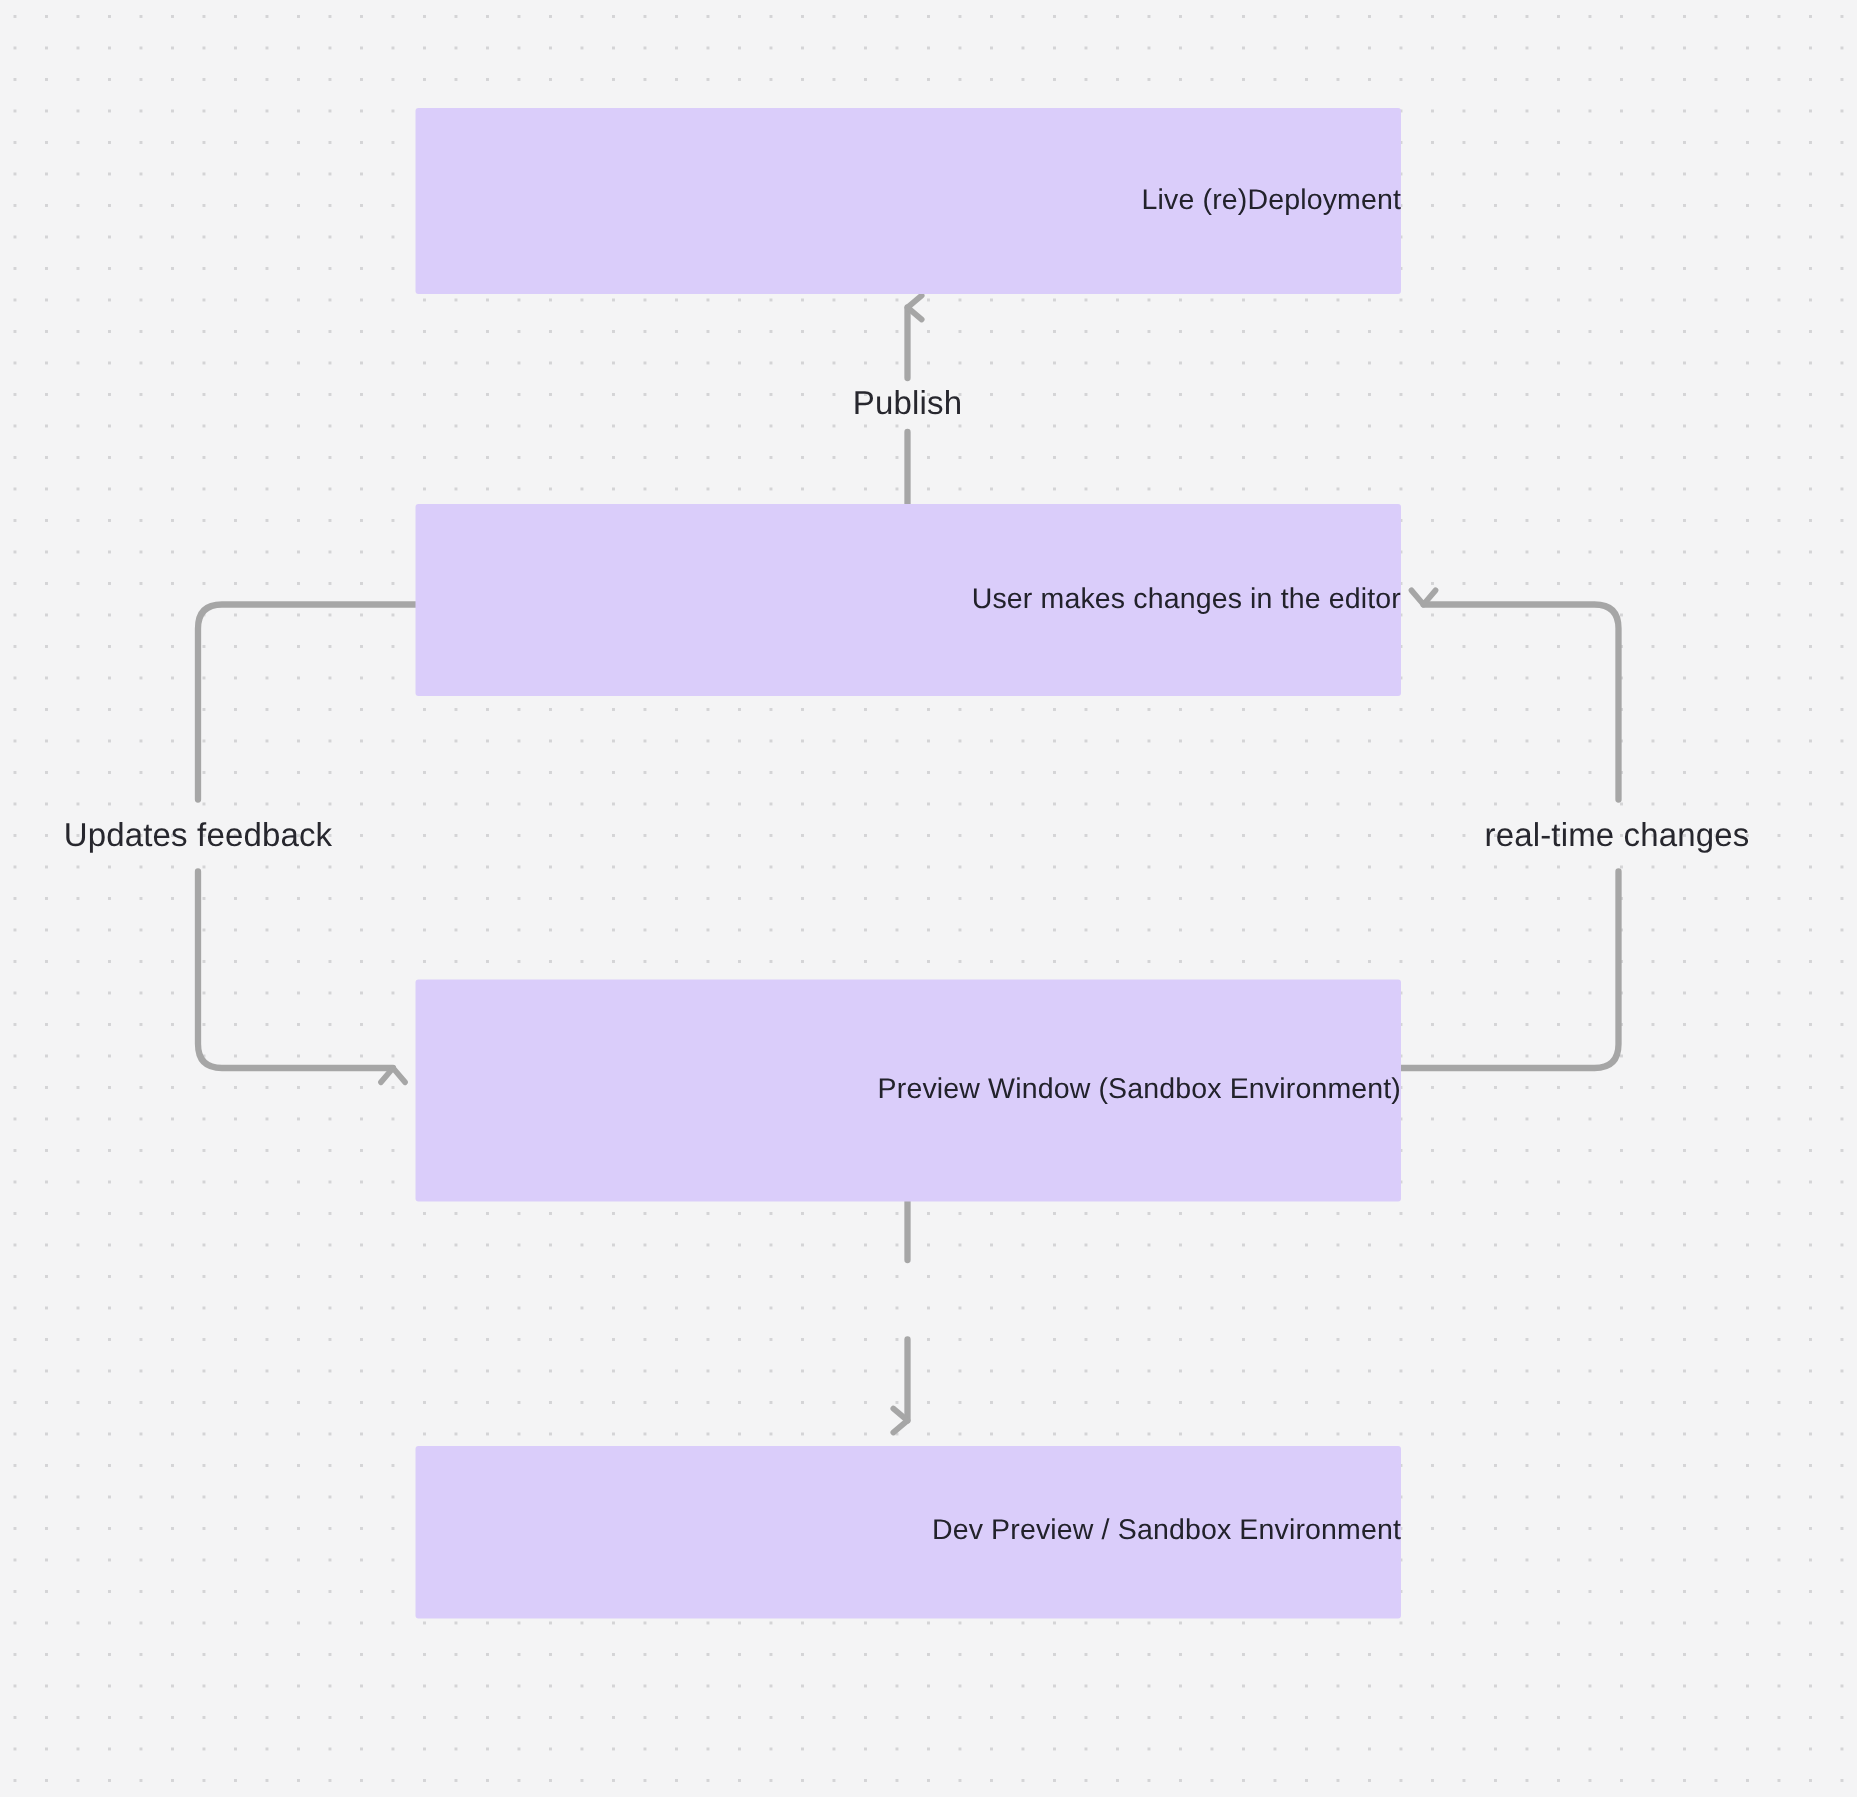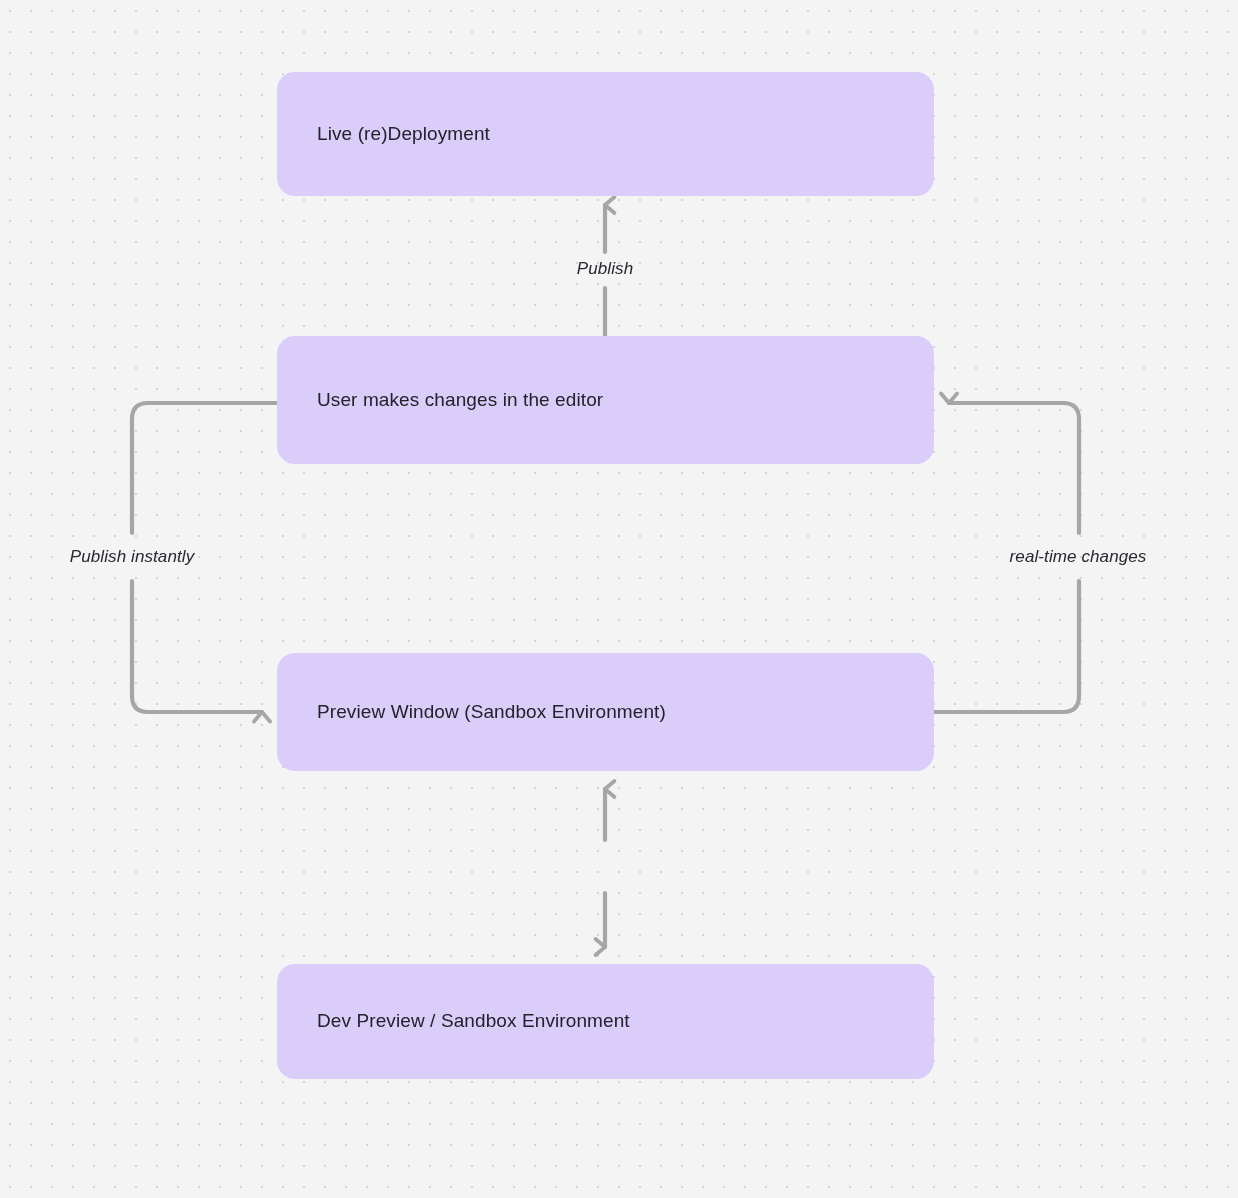--- a/index.html
+++ b/index.html
@@ -29,45 +29,44 @@
     top: 0;
     left: 0;
     width: 1238px;
     height: 1198px;
     pointer-events: none;
   }
 
   .node {
     position: absolute;
     background: #dacdfa;
-    border-radius: 18px;
+    border-radius: 2px;
     display: flex;
     align-items: center;
-    justify-content: flex-start;
+    justify-content: flex-end;
     box-sizing: border-box;
     padding-left: 40px;
   }
   .node-label {
     font-size: 19px;
     color: #22222b;
     letter-spacing: 0.1px;
     text-align: center;
     line-height: 1.3;
     white-space: nowrap;
   }
 
   .edge-label {
     position: absolute;
-    font-size: 17px;
+    font-size: 22px;
     color: #27272e;
     letter-spacing: 0.1px;
     white-space: nowrap;
     transform: translate(-50%, -50%);
     text-align: center;
-    font-style: italic;
   }
 </style>
 </head>
 <body>
 
 <div id="canvas">
 
   <svg id="edges" viewBox="0 0 1238 1198" width="1238" height="1198" xmlns="http://www.w3.org/2000/svg">
     <defs>
       <marker id="arrow-up" viewBox="0 0 12 12" refX="6" refY="3.2" markerWidth="5.2" markerHeight="5.2" orient="auto-start-reverse">
@@ -97,28 +96,28 @@
   </svg>
 
   <div class="node" style="left:277px; top:72px; width:657px; height:124px;">
     <span class="node-label">Live (re)Deployment</span>
   </div>
 
   <div class="node" style="left:277px; top:336px; width:657px; height:128px;">
     <span class="node-label">User makes changes in the editor</span>
   </div>
 
-  <div class="node" style="left:277px; top:653px; width:657px; height:118px;">
+  <div class="node" style="left:277px; top:653px; width:657px; height:148px;">
     <span class="node-label">Preview Window (Sandbox Environment)</span>
   </div>
 
   <div class="node" style="left:277px; top:964px; width:657px; height:115px;">
     <span class="node-label">Dev Preview / Sandbox Environment</span>
   </div>
 
   <div class="edge-label" style="left:605px; top:269px;">Publish</div>
 
-  <div class="edge-label" style="left:132px; top:557px;">Publish instantly</div>
+  <div class="edge-label" style="left:132px; top:557px;">Updates feedback</div>
 
   <div class="edge-label" style="left:1078px; top:557px;">real-time changes</div>
 
 
 </div>
 
 </body></html>

